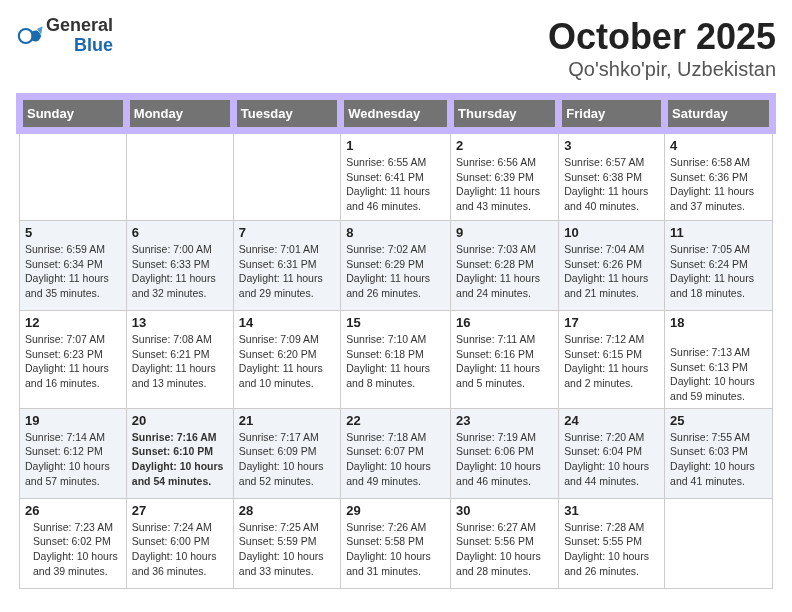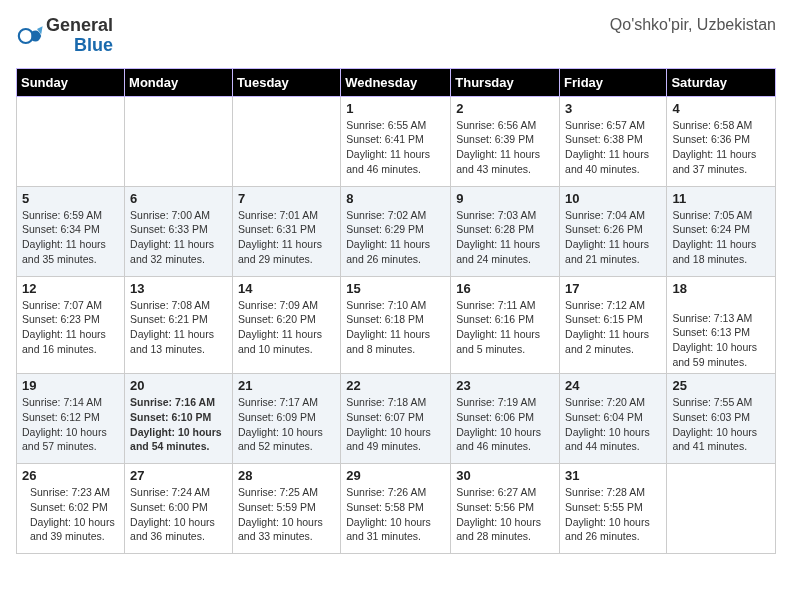--- a/index.html
+++ b/index.html
@@ -43,36 +43,36 @@
     }
     .title-block {
       text-align: right;
     }
     .month-title {
       font-size: 36px;
       font-weight: bold;
       color: #222;
     }
     .subtitle {
-      font-size: 16px;
+      font-size: 20px;
       color: #555;
     }
     .calendar {
       width: 100%;
       border-collapse: collapse;
       font-size: 11px;
     }
     .calendar thead th {
-      background-color: #000000;
+      background-color: #737373;
       color: #fff;
       padding: 6px 4px;
       text-align: left;
       font-size: 13px;
       font-weight: bold;
-      border: 1px solid #c4b5fd;
+      border: 7px solid #c4b5fd;
     }
     .calendar tbody td {
       vertical-align: top;
       border: 1px solid #ccc;
       padding: 4px 5px;
       width: 113px;
       min-height: 90px;
       height: 90px;
     }
     .day-number {
@@ -105,20 +105,21 @@
       <circle cx="14" cy="20" r="10" fill="none" stroke="#1a6aad" stroke-width="3"></circle>
       <path d="M22 14 Q32 8 36 20 Q32 32 22 26" fill="#1a6aad"></path>
       <path d="M30 10 L38 6 L36 18" fill="#4a9fd4"></path>
     </svg>
     <div class="logo-text">
       <span class="logo-general">General</span>
       <span class="logo-blue">Blue</span>
     </div>
   </div>
   <div class="title-block">
+    <div class="month-title">October 2025</div>
     <div class="subtitle">Qo'shko'pir, Uzbekistan</div>
   </div>
 </div>
 
 <table class="calendar">
   <thead>
     <tr>
     <th>Sunday</th>
         <th>Monday</th>
         <th>Tuesday</th>

